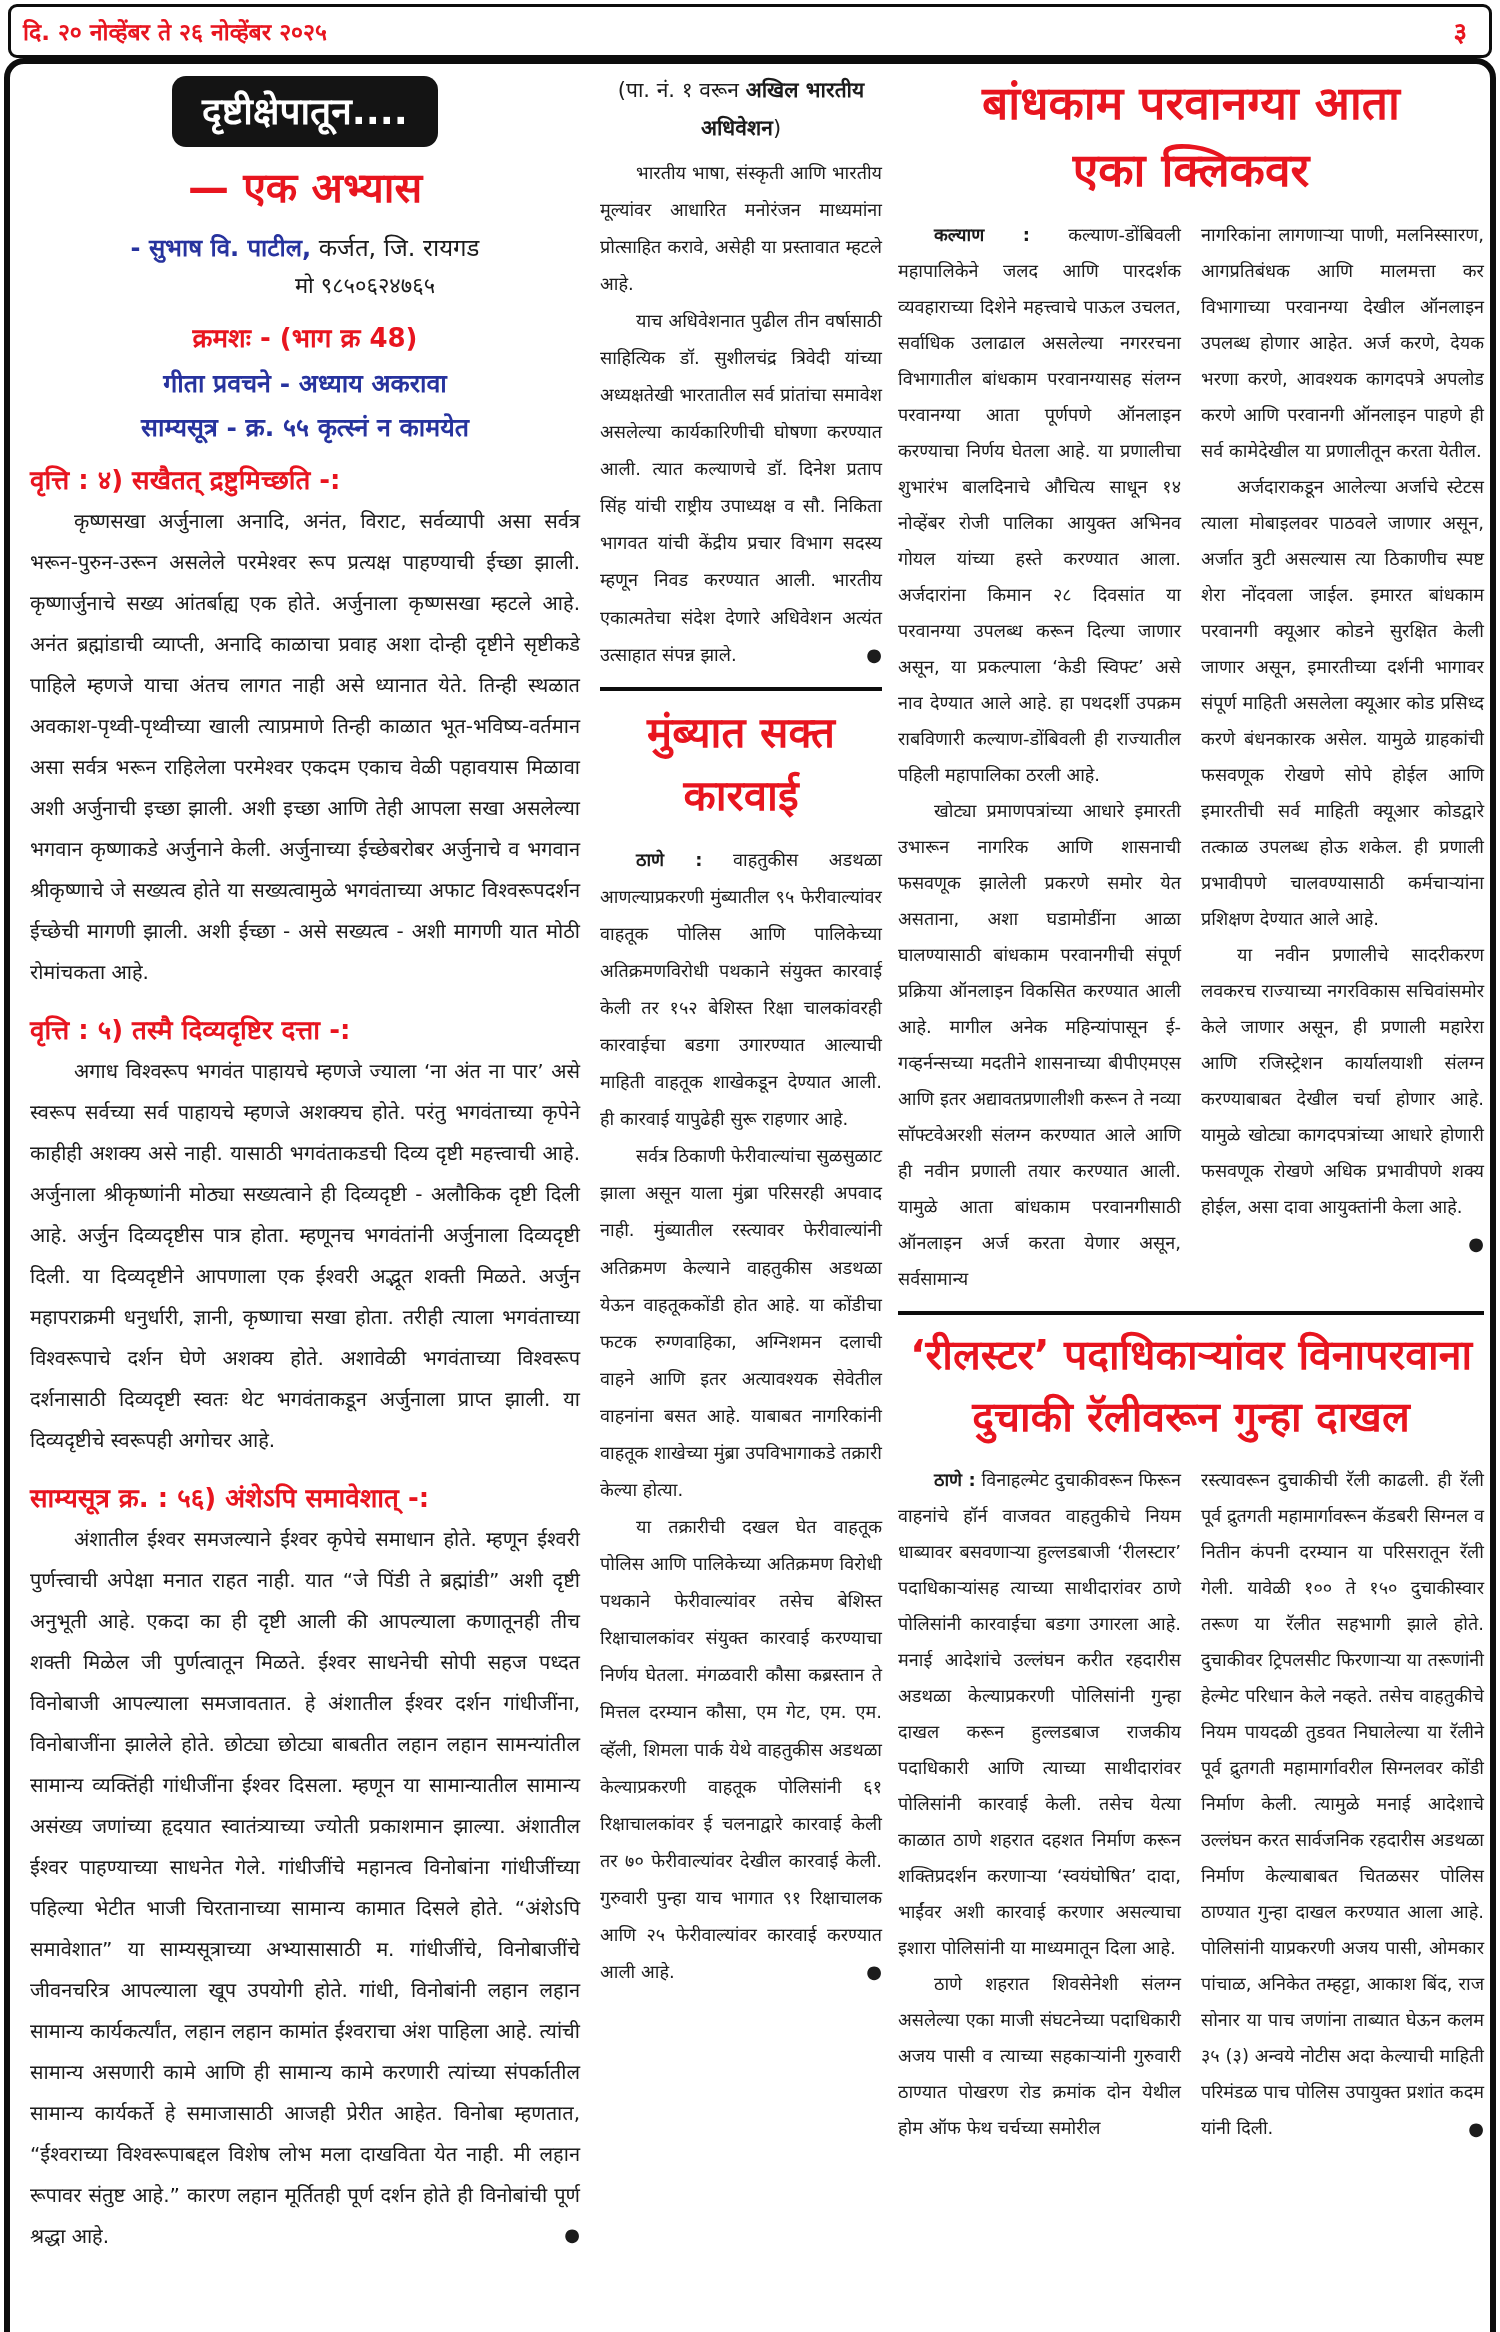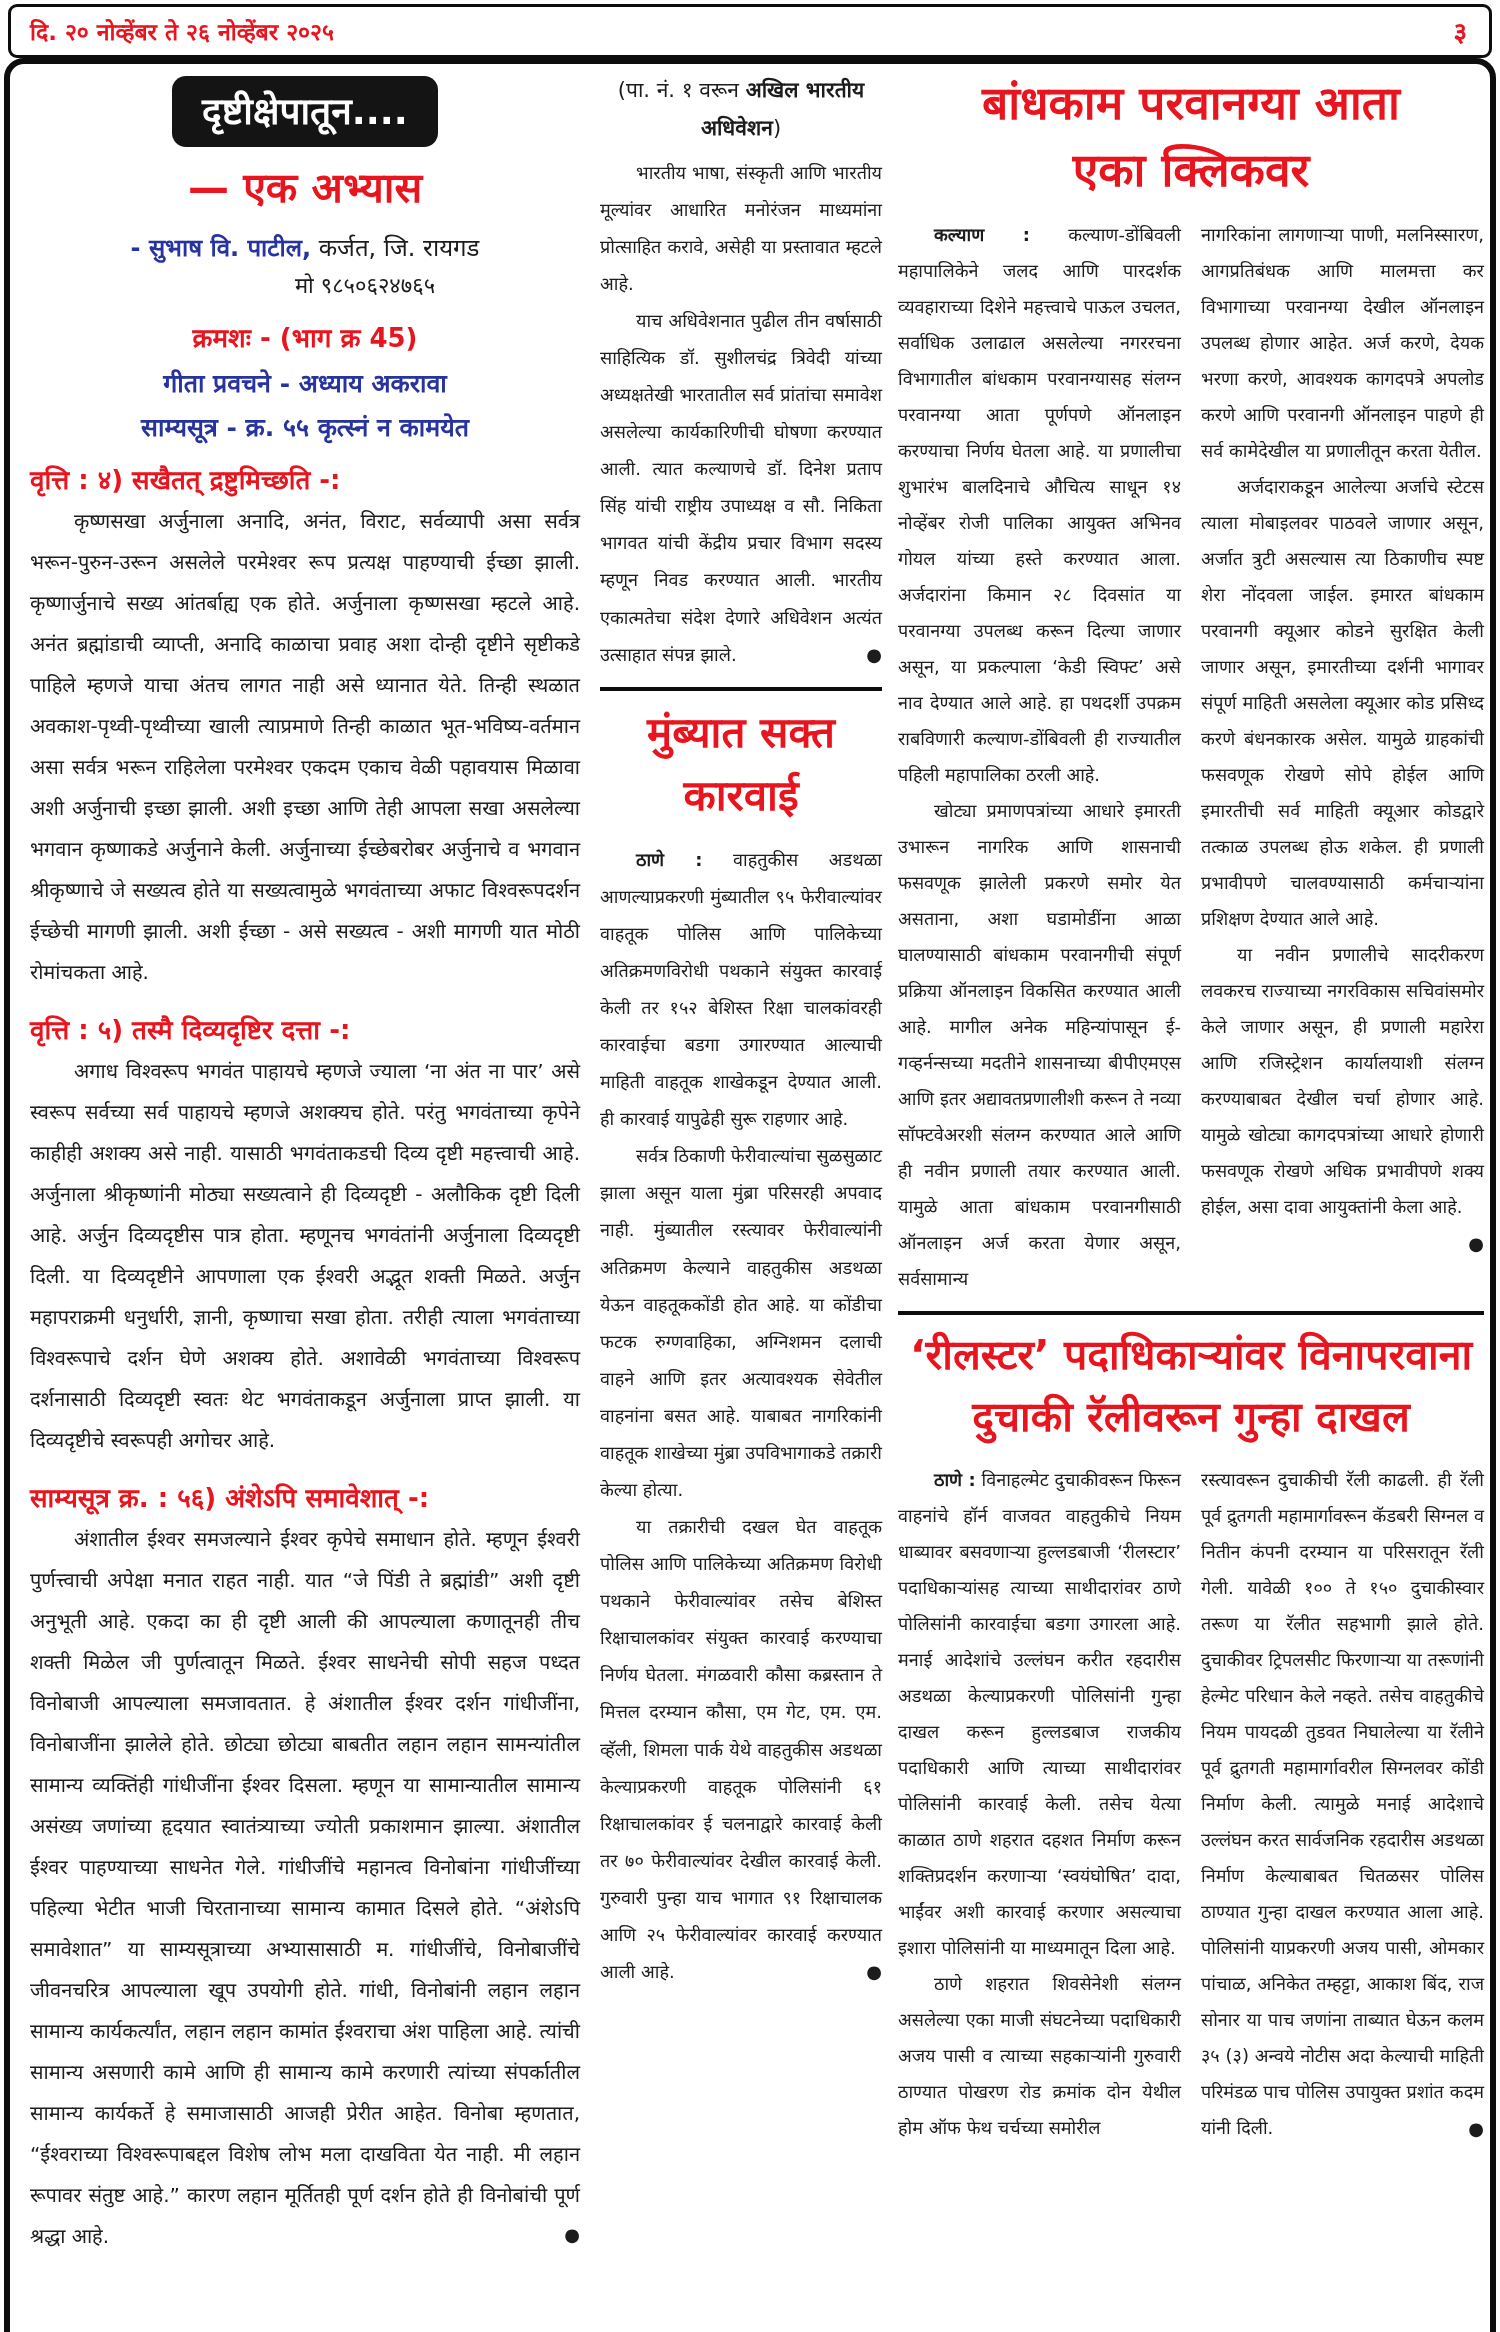--- a/index.html
+++ b/index.html
@@ -1,21 +1,21 @@
 <!DOCTYPE html>
 <html><head>
 <meta charset="utf-8">
 <style>
   html,body{margin:0;padding:0;background:#e9e9e9;}
   .page{position:relative;width:1500px;height:2332px;background:#ffffff;overflow:hidden;
         font-family:"DejaVu Sans","Liberation Sans",sans-serif;color:#1c1c1c;margin:0 auto;}
   
   .header-box{position:absolute;left:8px;right:8px;top:4px;height:48px;border:3px solid #0d0d0d;
               border-radius:9px;background:#fff;display:flex;align-items:center;z-index:3;}
-  .hdr-date{font-weight:bold;font-size:23px;color:#e8151f;padding-left:19px;white-space:nowrap;}
+  .hdr-date{font-weight:bold;font-size:23px;color:#e8151f;padding-left:12px;white-space:nowrap;}
   .hdr-title{position:absolute;left:0;right:0;text-align:center;font-weight:bold;font-size:28px;color:#e8151f;}
   .hdr-page{margin-left:auto;font-weight:bold;font-size:26px;color:#e8151f;padding-right:22px;}
   
   .content-frame{position:absolute;left:4px;right:4px;top:58px;height:2400px;border:6px solid #0d0d0d;
                  border-radius:20px;z-index:1;pointer-events:none;}
   
   .colA{position:absolute;left:30px;top:74px;width:550px;z-index:2;}
   .colB{position:absolute;left:600px;top:72px;width:282px;z-index:2;}
   .colC{position:absolute;left:898px;top:70px;width:586px;z-index:2;}
   
@@ -56,21 +56,21 @@
 
   <div class="content-frame"></div>
 
   <div class="colA">
     <div class="kicker">दृष्टीक्षेपातून....</div>
     <div class="f-title">— एक अभ्यास</div>
     <div class="f-byline">
       <span class="bold-blue">- सुभाष वि. पाटील,</span><span> कर्जत, जि. रायगड</span>
     </div>
     <div class="f-phone">मो ९८५०६२४७६५</div>
-    <div class="f-series">क्रमशः - (भाग क्र 45)</div>
+    <div class="f-series">क्रमशः - (भाग क्र 48)</div>
     <div class="f-sub">गीता प्रवचने - अध्याय अकरावा</div>
     <div class="f-sub">साम्यसूत्र - क्र. ५५ कृत्स्नं न कामयेत</div>
 
     <div class="f-head">वृत्ति : ४) सखैतत् द्रष्टुमिच्छति -:</div>
     <p class="f-body">कृष्णसखा अर्जुनाला अनादि, अनंत, विराट, सर्वव्यापी असा सर्वत्र भरून-पुरुन-उरून असलेले परमेश्वर रूप प्रत्यक्ष पाहण्याची ईच्छा झाली. कृष्णार्जुनाचे सख्य आंतर्बाह्य एक होते. अर्जुनाला कृष्णसखा म्हटले आहे. अनंत ब्रह्मांडाची व्याप्ती, अनादि काळाचा प्रवाह अशा दोन्ही दृष्टीने सृष्टीकडे पाहिले म्हणजे याचा अंतच लागत नाही असे ध्यानात येते. तिन्ही स्थळात अवकाश-पृथ्वी-पृथ्वीच्या खाली त्याप्रमाणे तिन्ही काळात भूत-भविष्य-वर्तमान असा सर्वत्र भरून राहिलेला परमेश्वर एकदम एकाच वेळी पहावयास मिळावा अशी अर्जुनाची इच्छा झाली. अशी इच्छा आणि तेही आपला सखा असलेल्या भगवान कृष्णाकडे अर्जुनाने केली. अर्जुनाच्या ईच्छेबरोबर अर्जुनाचे व भगवान श्रीकृष्णाचे जे सख्यत्व होते या सख्यत्वामुळे भगवंताच्या अफाट विश्वरूपदर्शन ईच्छेची मागणी झाली. अशी ईच्छा - असे सख्यत्व - अशी मागणी यात मोठी रोमांचकता आहे.</p>
     <div class="f-head">वृत्ति : ५) तस्मै दिव्यदृष्टिर दत्ता -:</div>
     <p class="f-body">अगाध विश्वरूप भगवंत पाहायचे म्हणजे ज्याला ‘ना अंत ना पार’ असे स्वरूप सर्वच्या सर्व पाहायचे म्हणजे अशक्यच होते. परंतु भगवंताच्या कृपेने काहीही अशक्य असे नाही. यासाठी भगवंताकडची दिव्य दृष्टी महत्त्वाची आहे. अर्जुनाला श्रीकृष्णांनी मोठ्या सख्यत्वाने ही दिव्यदृष्टी - अलौकिक दृष्टी दिली आहे. अर्जुन दिव्यदृष्टीस पात्र होता. म्हणूनच भगवंतांनी अर्जुनाला दिव्यदृष्टी दिली. या दिव्यदृष्टीने आपणाला एक ईश्वरी अद्भूत शक्ती मिळते. अर्जुन महापराक्रमी धनुर्धारी, ज्ञानी, कृष्णाचा सखा होता. तरीही त्याला भगवंताच्या विश्वरूपाचे दर्शन घेणे अशक्य होते. अशावेळी भगवंताच्या विश्वरूप दर्शनासाठी दिव्यदृष्टी स्वतः थेट भगवंताकडून अर्जुनाला प्राप्त झाली. या दिव्यदृष्टीचे स्वरूपही अगोचर आहे.</p>
     <div class="f-head">साम्यसूत्र क्र. : ५६) अंशेऽपि समावेशात् -:</div>
     <p class="f-body"><span>अंशातील ईश्वर समजल्याने ईश्वर कृपेचे समाधान होते. म्हणून ईश्वरी पुर्णत्त्वाची अपेक्षा मनात राहत नाही. यात “जे पिंडी ते ब्रह्मांडी” अशी दृष्टी अनुभूती आहे. एकदा का ही दृष्टी आली की आपल्याला कणातूनही तीच शक्ती मिळेल जी पुर्णत्वातून मिळते. ईश्वर साधनेची सोपी सहज पध्दत विनोबाजी आपल्याला समजावतात. हे अंशातील ईश्वर दर्शन गांधीजींना, विनोबाजींना झालेले होते. छोट्या छोट्या बाबतीत लहान लहान सामन्यांतील सामान्य व्यक्तिंही गांधीजींना ईश्वर दिसला. म्हणून या सामान्यातील सामान्य असंख्य जणांच्या हृदयात स्वातंत्र्याच्या ज्योती प्रकाशमान झाल्या. अंशातील ईश्वर पाहण्याच्या साधनेत गेले. गांधीजींचे महानत्व विनोबांना गांधीजींच्या पहिल्या भेटीत भाजी चिरतानाच्या सामान्य कामात दिसले होते. “अंशेऽपि समावेशात” या साम्यसूत्राच्या अभ्यासासाठी म. गांधीजींचे, विनोबाजींचे जीवनचरित्र आपल्याला खूप उपयोगी होते. गांधी, विनोबांनी लहान लहान सामान्य कार्यकर्त्यांत, लहान लहान कामांत ईश्वराचा अंश पाहिला आहे. त्यांची सामान्य असणारी कामे आणि ही सामान्य कामे करणारी त्यांच्या संपर्कातील सामान्य कार्यकर्ते हे समाजासाठी आजही प्रेरीत आहेत. विनोबा म्हणतात, “ईश्वराच्या विश्वरूपाबद्दल विशेष लोभ मला दाखविता येत नाही. मी लहान रूपावर संतुष्ट आहे.” कारण लहान मूर्तितही पूर्ण दर्शन होते ही विनोबांची पूर्ण श्रद्धा आहे.</span> <span class="endmark">●</span></p>
   </div>

